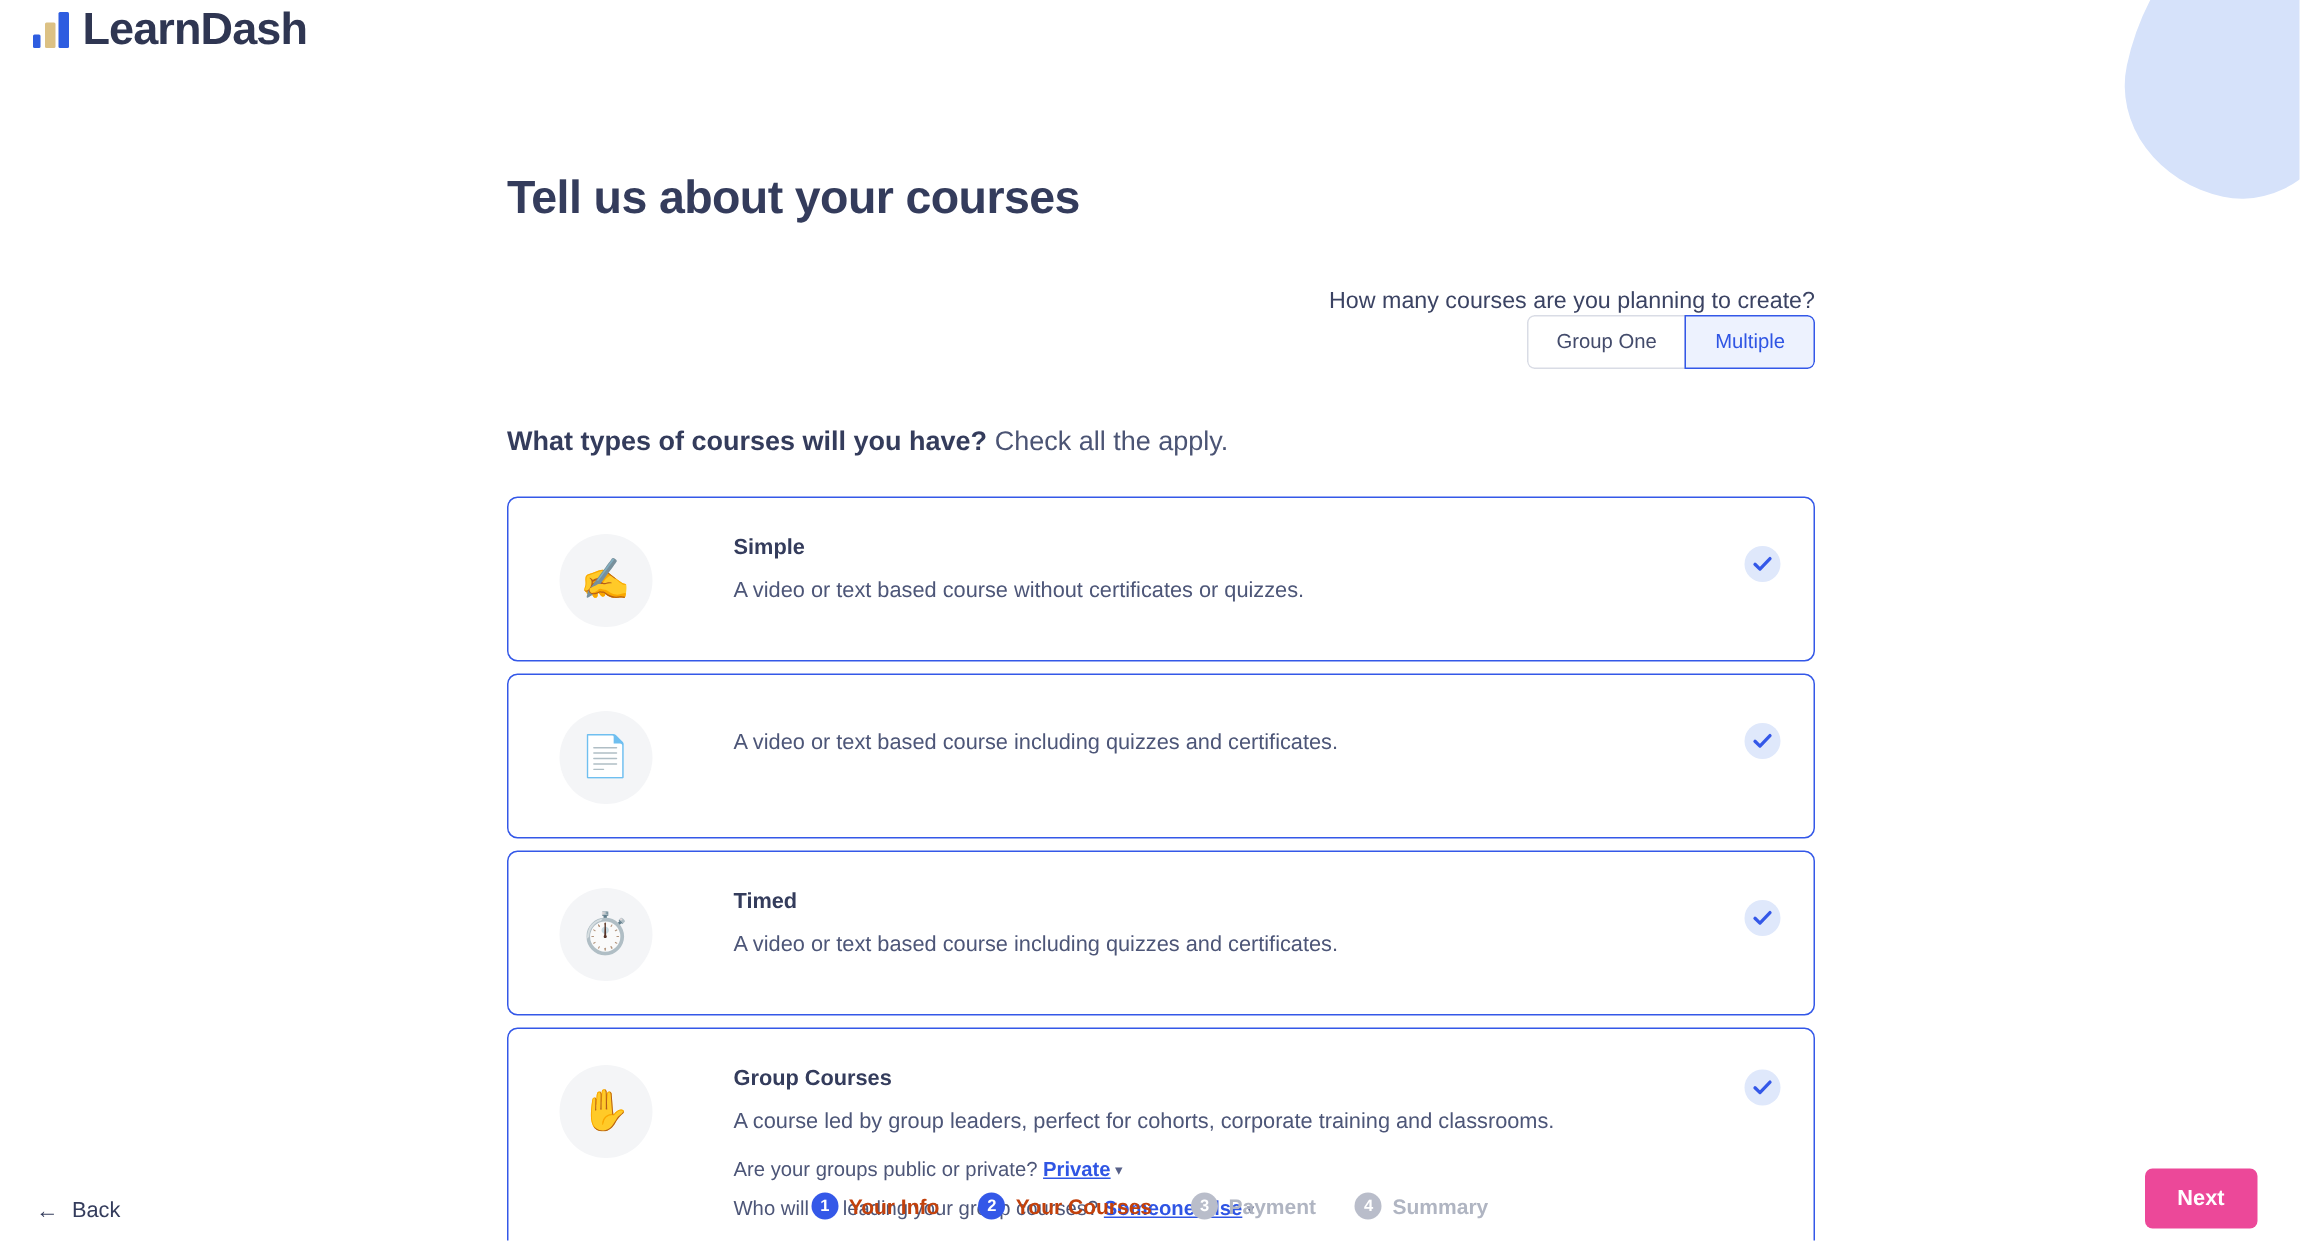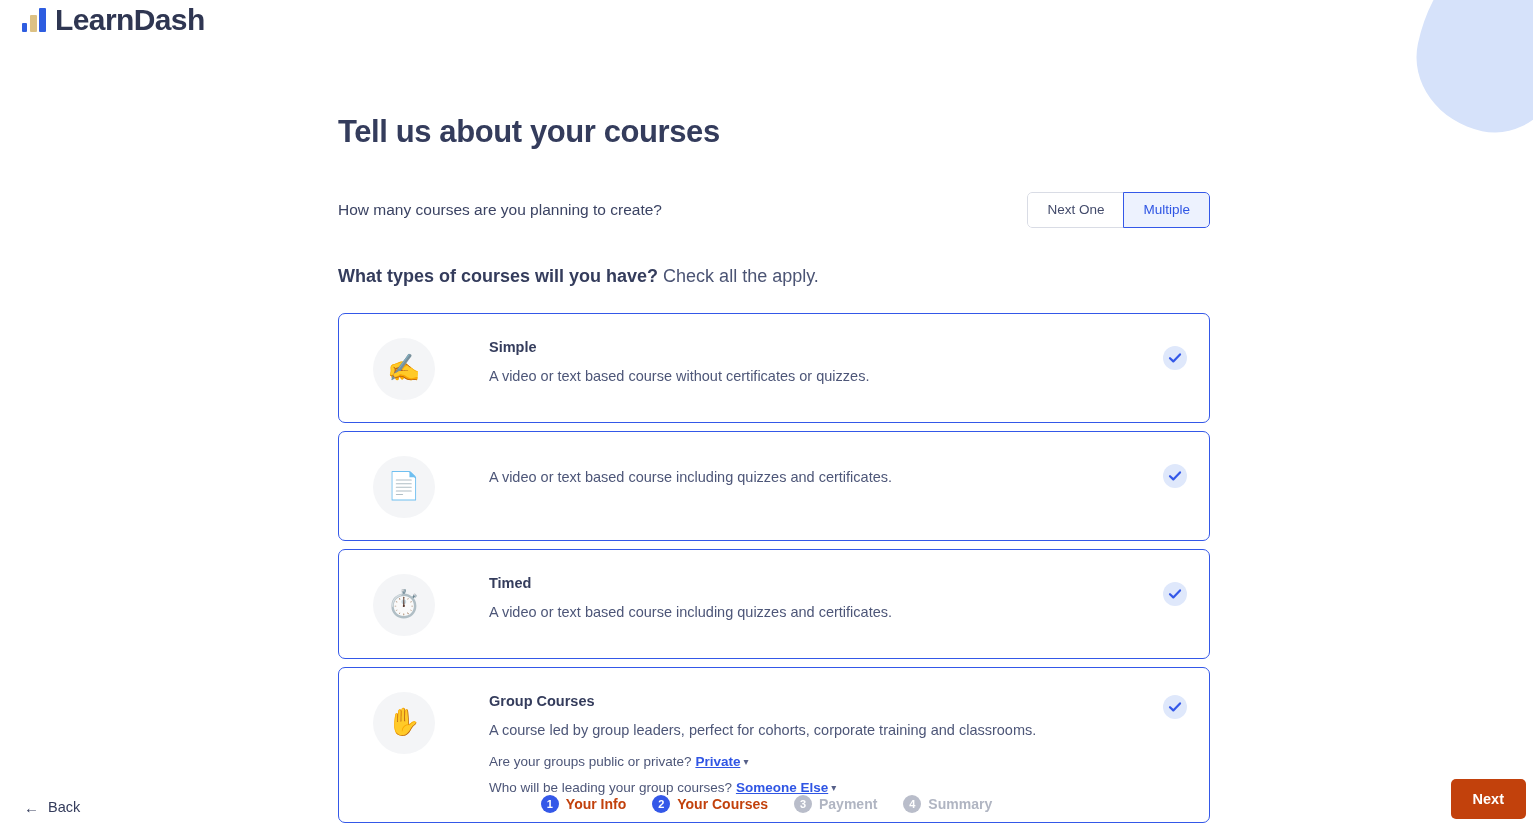--- a/index.html
+++ b/index.html
@@ -72,23 +72,24 @@
   .page-title {
     font-size: 31px;
     font-weight: 700;
     color: #343c5c;
     letter-spacing: -0.4px;
     margin-top: 114px;
   }
 
   .count-row {
     display: flex;
-    align-items: center;
+    align-items: flex-end;
     justify-content: space-between;
     margin-top: 42px;
+    flex-direction: column;
   }
   .count-question {
     font-size: 15.5px;
     color: #3b4363;
   }
 
   
   .seg {
     display: flex;
     border-radius: 5px;
@@ -261,24 +262,24 @@
   .step-label {
     font-size: 14px;
     font-weight: 700;
     color: #c2410c;
   }
   .step.inactive .step-num  { background: #b9bdca; }
   .step.inactive .step-label { color: #b0b5c2; font-weight: 700; }
 
   .next-btn {
     position: absolute;
-    right: 7px;
+    right: 28px;
     bottom: 8px;
     font-family: inherit;
-    background: #c2410c;
+    background: #ec4899;
     color: #ffffff;
     font-size: 14.5px;
     font-weight: 700;
     border: none;
     border-radius: 5px;
     padding: 12px 22px;
     cursor: pointer;
     z-index: 3;
   }
 </style>
@@ -296,21 +297,21 @@
   <span class="logo-text">LearnDash</span>
 </div>
 
 <div class="content">
 
   <h1 class="page-title">Tell us about your courses</h1>
 
   <div class="count-row">
     <div class="count-question">How many courses are you planning to create?</div>
     <div class="seg">
-      <button class="seg-btn">Next One</button>
+      <button class="seg-btn">Group One</button>
       <button class="seg-btn active">Multiple</button>
     </div>
   </div>
 
   <div class="types-question">
     <b>What types of courses will you have?</b>
     <span>Check all the apply.</span>
   </div>
 
   <div class="cards">

